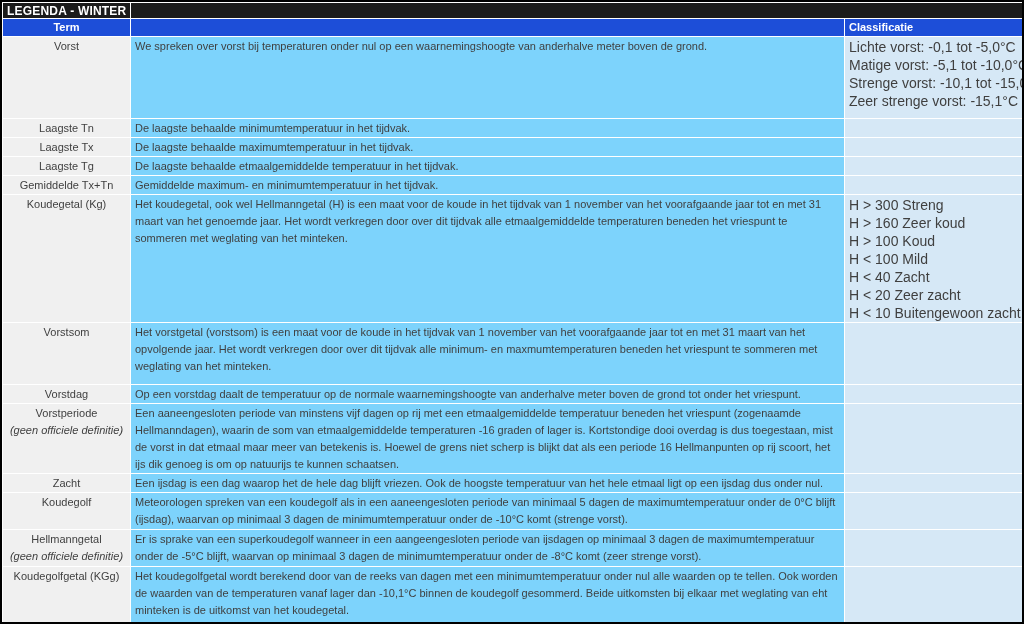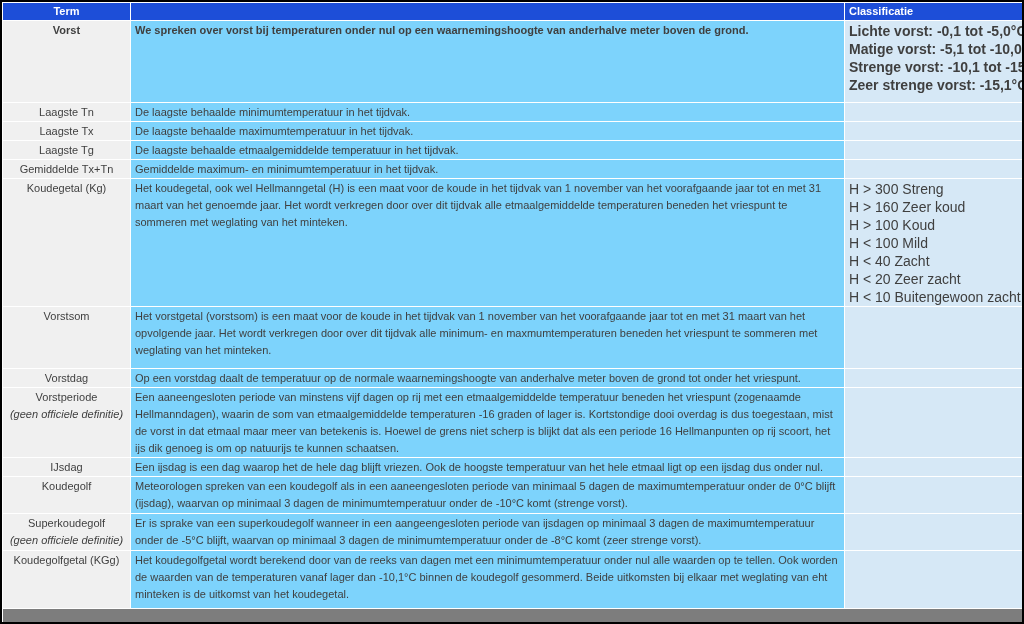--- a/index.html
+++ b/index.html
@@ -50,28 +50,32 @@
 <body>
 
 <div class="frame">
   <table class="legend">
     <colgroup>
       <col class="c-term">
         <col class="c-desc">
         <col class="c-class">
     </colgroup>
     <tbody>
+      <tr class="title-row">
+        <td class="title-cell">LEGENDA - WINTER</td>
+        <td class="title-fill" colspan="2"></td>
+      </tr>
       <tr class="header-row">
         <td class="term-h">Term</td>
         <td class="mid-h"></td>
         <td class="class-h">Classificatie</td>
       </tr>
     </tbody>
     <tbody id="rows-body">
-        <tr class="data-row" style="height: 82px; font-weight: bold;">
+        <tr class="data-row" style="height: 82px;">
     <td class="term-cell">
       <div class="term">Vorst</div>
 
     </td>
     <td class="desc-cell">We spreken over vorst bij temperaturen onder nul op een waarnemingshoogte van anderhalve meter boven de grond.</td>
     <td class="class-cell">
             <div class="class-line">Lichte vorst: -0,1 tot -5,0°C</div>
             <div class="class-line">Matige vorst: -5,1 tot -10,0°C</div>
             <div class="class-line">Strenge vorst: -10,1 tot -15,0°C</div>
             <div class="class-line">Zeer strenge vorst: -15,1°C of lager</div>
@@ -144,37 +148,37 @@
         <tr class="data-row" style="height: 67px;">
     <td class="term-cell">
       <div class="term">Vorstperiode</div>
       <div class="term-note">(geen officiele definitie)</div>
     </td>
     <td class="desc-cell">Een aaneengesloten periode van minstens vijf dagen op rij met een etmaalgemiddelde temperatuur beneden het vriespunt (zogenaamde Hellmanndagen), waarin de som van etmaalgemiddelde temperaturen -16 graden of lager is. Kortstondige dooi overdag is dus toegestaan, mist de vorst in dat etmaal maar meer van betekenis is. Hoewel de grens niet scherp is blijkt dat als een periode 16 Hellmanpunten op rij scoort, het ijs dik genoeg is om op natuurijs te kunnen schaatsen.</td>
     <td class="class-cell"></td>
   </tr>
         <tr class="data-row" style="height: 18px;">
     <td class="term-cell">
-      <div class="term">IJsdag</div>
+      <div class="term">Zacht</div>
 
     </td>
     <td class="desc-cell">Een ijsdag is een dag waarop het de hele dag blijft vriezen. Ook de hoogste temperatuur van het hele etmaal ligt op een ijsdag dus onder nul.</td>
     <td class="class-cell"></td>
   </tr>
         <tr class="data-row" style="height: 37px;">
     <td class="term-cell">
       <div class="term">Koudegolf</div>
 
     </td>
     <td class="desc-cell">Meteorologen spreken van een koudegolf als in een aaneengesloten periode van minimaal 5 dagen de maximumtemperatuur onder de 0°C blijft (ijsdag), waarvan op minimaal 3 dagen de minimumtemperatuur onder de -10°C komt (strenge vorst).</td>
     <td class="class-cell"></td>
   </tr>
         <tr class="data-row" style="height: 37px;">
     <td class="term-cell">
-      <div class="term">Superkoudegolf</div>
+      <div class="term">Hellmanngetal</div>
       <div class="term-note">(geen officiele definitie)</div>
     </td>
     <td class="desc-cell">Er is sprake van een superkoudegolf wanneer in een aangeengesloten periode van ijsdagen op minimaal 3 dagen de maximumtemperatuur onder de -5°C blijft, waarvan op minimaal 3 dagen de minimumtemperatuur onder de -8°C komt (zeer strenge vorst).</td>
     <td class="class-cell"></td>
   </tr>
         <tr class="data-row" style="height: 58px;">
     <td class="term-cell">
       <div class="term">Koudegolfgetal (KGg)</div>
 
     </td>

